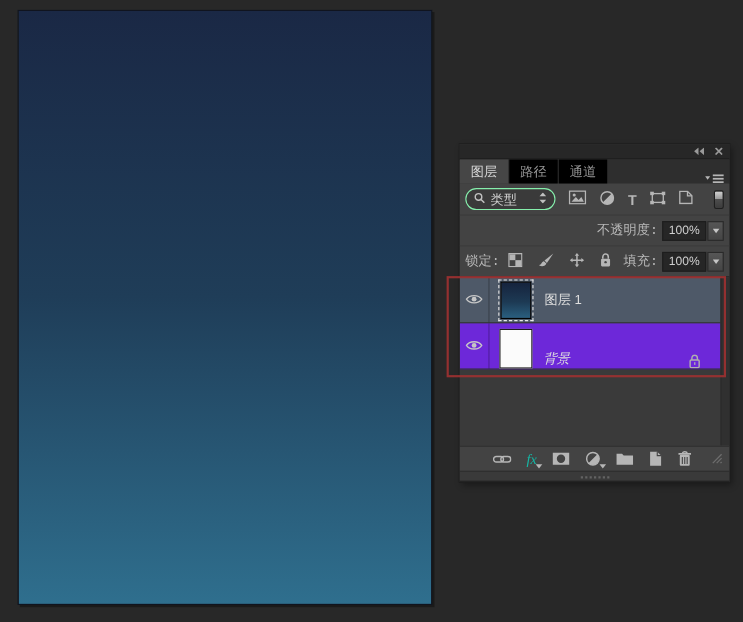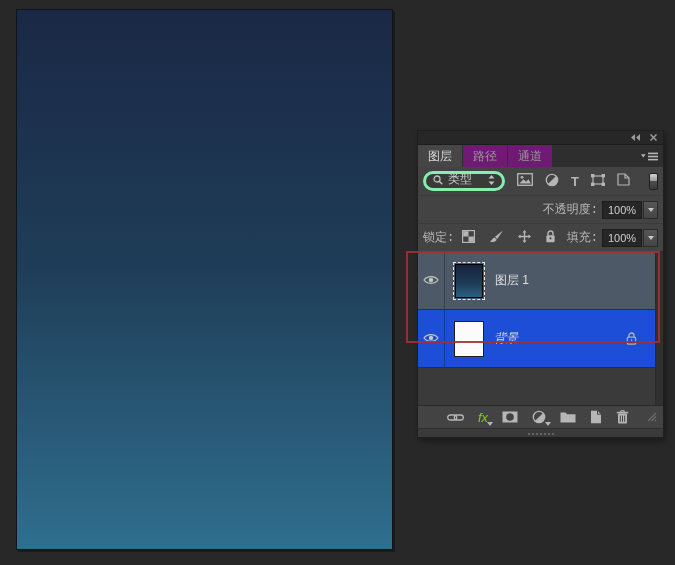--- a/index.html
+++ b/index.html
@@ -18,70 +18,70 @@
   #layers-panel {
     position:absolute; left:418px; top:131px; width:245px; height:307px;
     background:#434343; display:flex; flex-direction:column;
     box-shadow:0 0 0 1px #1f1f1f, 2px 3px 6px rgba(0,0,0,.4);
     font-size:12px; color:#c9c9c9;
   }
   .panel-header { height:14px; background:#272727; border-bottom:1px solid #1c1c1c;
     display:flex; justify-content:flex-end; align-items:center; gap:9px; padding:0 6px; flex:none; }
   .panel-header svg { display:block; }
 
-  .tab-bar { height:22px; background:#2e2e2e; display:flex; align-items:center; flex:none; }
+  .tab-bar { height:22px; background:#2e2e2e; display:flex; align-items:flex-end; flex:none; }
   .tab { padding:0 10px; line-height:22px; margin-right:1px; cursor:default; }
   .tab.active { background:#464646; color:#d8d8d8; }
-  .tab.inactive { background:#701a75; color:#979797; }
+  .tab.inactive { background:#000000; color:#979797; }
   .tab-menu { margin-left:auto; display:flex; align-items:center; padding:0 5px; }
 
   .controls { background:#434343; flex:none; }
   .ctl-row { height:28px; display:flex; align-items:center; padding:0 5px; }
   .ctl-row + .ctl-row { border-top:1px solid #3b3b3b; }
 
-  .kind-select { width:82px; height:20px; border:3px solid #86efac; border-radius:10px;
-    background:#3a3a3a; display:flex; align-items:flex-end; gap:5px; padding:0 7px; color:#cfcfcf; }
+  .kind-select { width:82px; height:20px; border:1px solid #86efac; border-radius:10px;
+    background:#3a3a3a; display:flex; align-items:center; gap:5px; padding:0 7px; color:#cfcfcf; }
   .kind-select .spin { margin-left:auto; }
   .filter-icons { display:flex; align-items:center; gap:12px; margin-left:12px; }
   .filter-toggle { margin-left:auto; width:9px; height:17px; border:1px solid #1f1f1f; border-radius:2px;
     background:linear-gradient(#d2d2d2 0%,#9a9a9a 45%,#4e4e4e 46%,#3c3c3c 100%); }
 
   .mode-select { width:110px; height:20px; background:#2f2f2f; border:1px solid #646464; border-radius:2px;
     display:flex; align-items:center; padding:0 7px; color:#cfcfcf; }
   .mode-select .spin { margin-left:auto; }
   .lbl { color:#b9b9b9;font-family:Liberation Mono, monospace; }
   .opacity-lbl,.fill-lbl { margin-left:auto; }
   .value-box { width:40px; height:18px; background:#262626; border:1px solid #1d1d1d;
     display:flex; align-items:center; justify-content:center; color:#cfcfcf; font-size:11px; margin-left:4px; }
   .arrow-btn { width:15px; height:18px; margin-left:1px; background:linear-gradient(#565656,#454545);
     border:1px solid #2a2a2a; display:flex; align-items:center; justify-content:center; }
   .caret-down { width:0; height:0; border-left:3px solid transparent; border-right:3px solid transparent;
     border-top:4px solid #c6c6c6; }
   .lock-icons { display:flex; align-items:center; gap:14px; margin-left:8px; }
 
   .layers-list { flex:1; background:#3a3a3a; border-top:1px solid #2b2b2b; position:relative; overflow:hidden; }
   .scroll-strip { position:absolute; right:0; top:0; bottom:0; width:8px; background:#303030; border-left:1px solid #2a2a2a; }
-  .layer-row { height:58px; display:flex; align-items:center; border-bottom:1px solid #2e2e2e;
+  .layer-row { height:42px; display:flex; align-items:center; border-bottom:1px solid #2e2e2e;
     padding-right:18px; margin-right:8px; }
   .layer-row.selected { background:#4e5968; }
-  .layer-row.normal { background:#1d4ed8; }
+  .layer-row.normal { background:#6d28d9;align-items:flex-end; }
   .eye-cell { width:27px; align-self:stretch; display:flex; align-items:center; justify-content:center;
     border-right:1px solid rgba(0,0,0,.28); flex:none; }
   .thumb-sel { margin-left:8px; padding:1px; border:1px dashed #e8e8e8; flex:none; }
   .thumb-grad { width:28px; height:34px; border:1px solid #000;
     background:linear-gradient(180deg,#16233d 0%,#1d3a54 55%,#2a5f7f 100%); }
   .thumb-white { margin-left:9px; width:30px; height:36px; background:#fbfbfb; border:1px solid #1e1e1e; flex:none; }
   .layer-name { margin-left:10px; color:#dedede; }
   .layer-name.italic { font-style:italic; }
   .row-lock { margin-left:auto; display:flex; align-items:center; }
 
   .bottom-bar { height:23px; background:#434343; border-top:1px solid #292929;
     display:flex; align-items:center; justify-content:flex-end; gap:14px; padding:0 6px; flex:none; }
   .bicon { position:relative; display:flex; align-items:center; }
-  .fx-label { font-family:Liberation Sans, sans-serif; font-style:italic; font-size:13px; color:#84cc16; line-height:1; }
+  .fx-label { font-family:Liberation Serif, serif; font-style:italic; font-size:13px; color:#14b8a6; line-height:1; }
   .mini-caret { position:absolute; right:-5px; bottom:-2px; width:0; height:0;
     border-left:3px solid transparent; border-right:3px solid transparent; border-top:4px solid #b6b6b6; }
   .corner-grip { margin-left:4px; }
 
   .resize-bar { height:10px; background:#3a3a3a; border-top:1px solid #2f2f2f; border-bottom:1px solid #1e1e1e;
     display:flex; align-items:center; justify-content:center; flex:none; }
   .grip-dots { width:26px; border-top:2px dotted #636363; margin-top:1px; }
 
   
   #annotation-rect { position:absolute; left:406px; top:251px; width:254px; height:92px;

